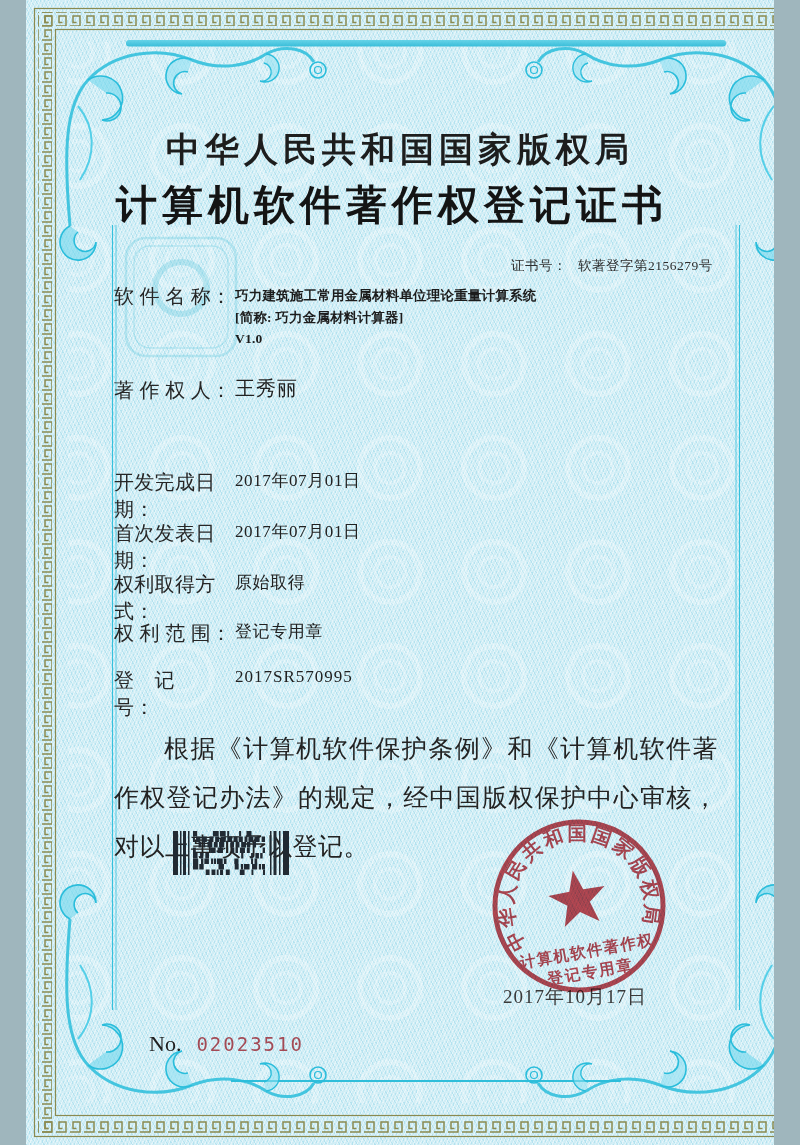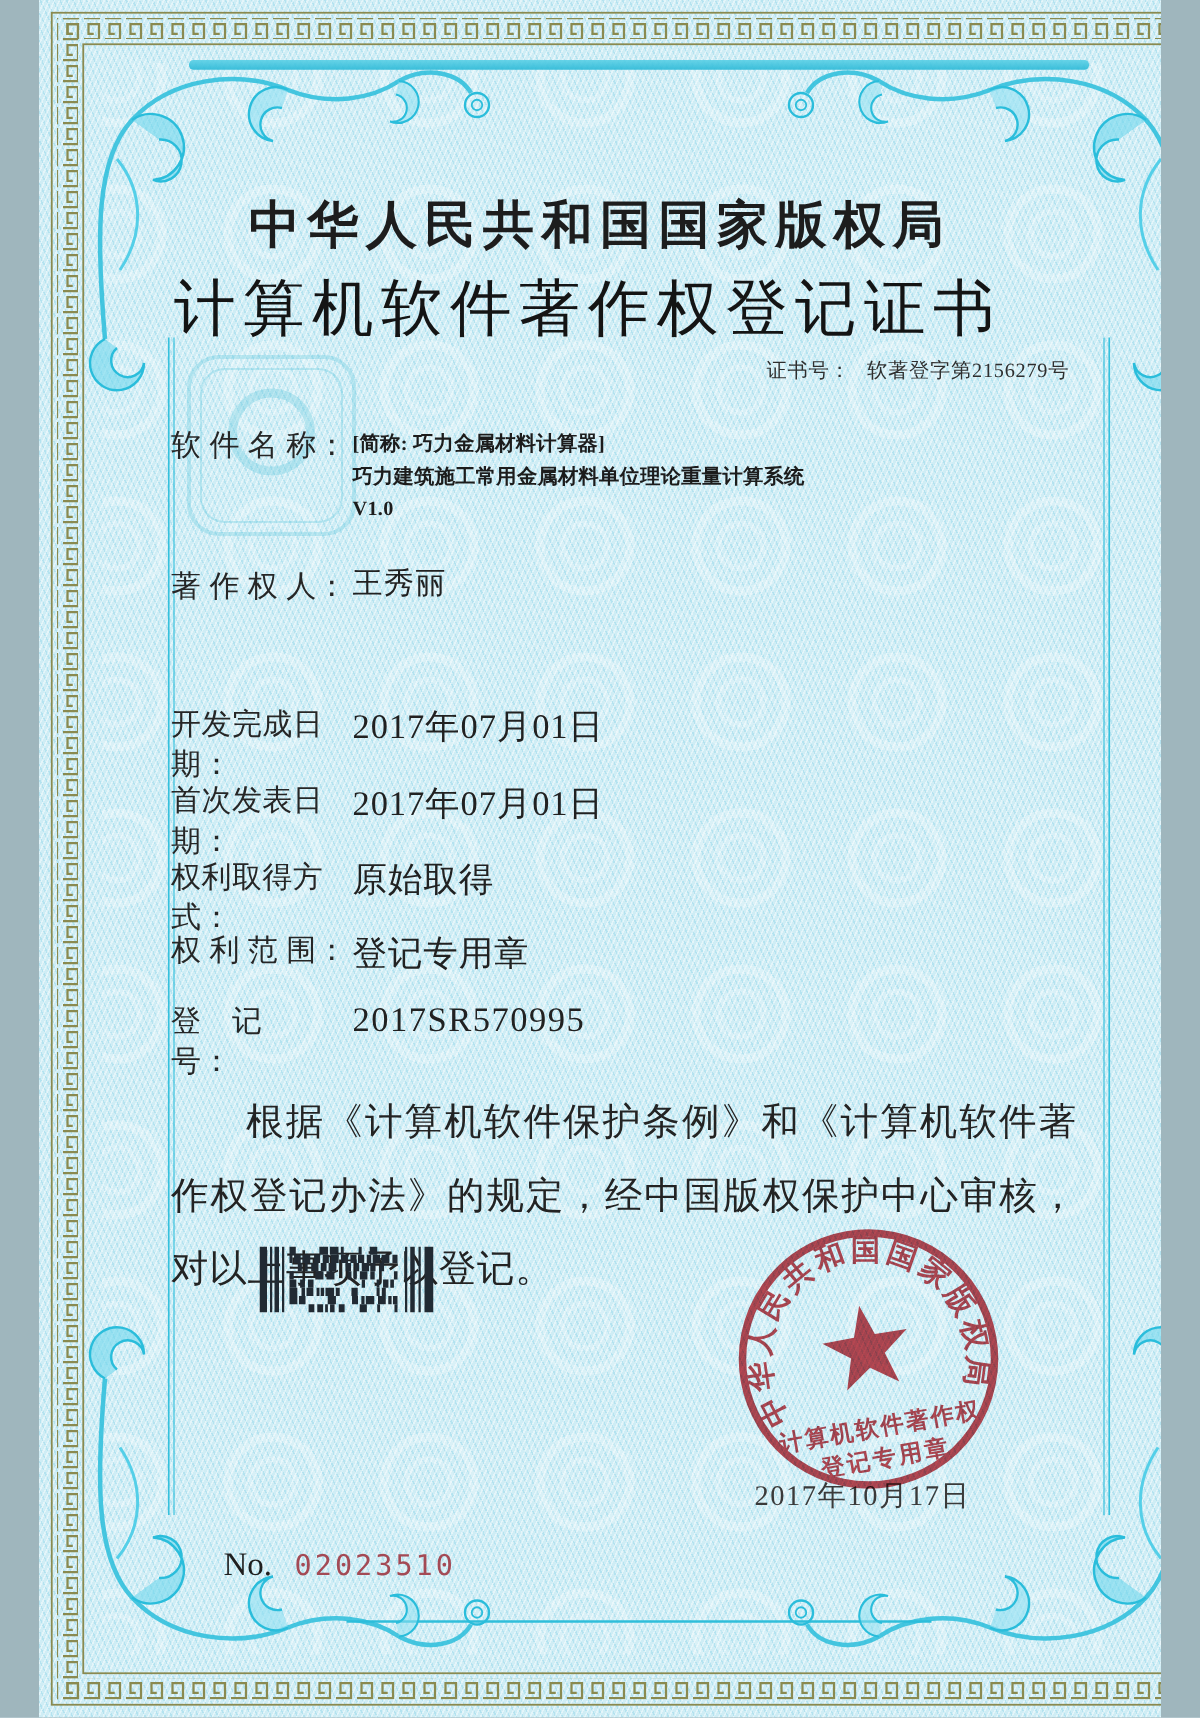--- a/index.html
+++ b/index.html
@@ -10,27 +10,27 @@
       repeating-linear-gradient(115deg, rgba(255,255,255,.45) 0 1px, rgba(255,255,255,0) 1px 3px),
       repeating-linear-gradient(65deg, rgba(110,200,226,.28) 0 1px, rgba(110,200,226,0) 1px 4px);
     font-family:"Liberation Serif","DejaVu Serif",serif;
     color:#262626;
   }
   .decor{position:absolute;inset:0;z-index:0;}
   .content{position:absolute;inset:0;z-index:1;}
   .abs{position:absolute;}
   .title-authority{left:0;right:0;top:127px;text-align:center;font-size:34px;font-weight:bold;
     letter-spacing:5px;color:#1d1d1d;}
-  .title-cert{left:0;right:16px;top:178px;text-align:center;font-size:41px;font-weight:normal;
+  .title-cert{left:0;right:16px;top:178px;text-align:center;font-size:41px;font-weight:bold;
     letter-spacing:5px;color:#141414;}
-  .certno{left:485px;top:238px;font-size:13.5px;color:#2e2e2e;letter-spacing:.5px;}
+  .certno{left:485px;top:257px;font-size:13.5px;color:#2e2e2e;letter-spacing:.5px;}
   .certno .val{margin-left:11px;}
   .field{left:88px;display:flex;align-items:flex-start;}
   .flabel{width:121px;flex:0 0 121px;font-size:20px;color:#262626;letter-spacing:.3px;}
-  .fvalue{font-size:23px;color:#212121;letter-spacing:.6px;}
+  .fvalue{font-size:17px;color:#212121;letter-spacing:.6px;}
   .fvalue.owner{font-size:20px;letter-spacing:1px;margin-top:-2px;}
   .namelines{font-size:13.5px;font-weight:bold;line-height:21.5px;color:#1c1c1c;letter-spacing:.2px;margin-top:2px;}
   .statement{left:88px;top:724px;width:604px;font-size:25px;line-height:49px;
     text-indent:2em;text-align:justify;color:#232323;letter-spacing:.5px;}
   .barcode{left:147px;top:831px;width:116px;height:44px;}
   .seal{left:423px;top:776px;width:260px;height:260px;z-index:2;mix-blend-mode:multiply;}
   .issue-date{left:477px;top:984px;font-size:19px;letter-spacing:1px;color:#3a3a3a;}
   .serial{left:123px;top:985px;display:flex;align-items:baseline;}
   .serial .no{font-size:22px;color:#1f1f1f;}
   .serial .num{margin-left:15px;font-size:19px;font-family:"DejaVu Sans Mono","Liberation Mono",monospace;
@@ -100,22 +100,22 @@
 
     <div class="abs title-cert">计算机软件著作权登记证书</div>
 
     <div class="abs certno">
       <span>证书号：</span><span class="val">软著登字第2156279号</span>
     </div>
 
     <div class="abs field" style="top:283px">
       <span class="flabel">软 件 名 称：</span>
       <div class="namelines">
+        <div>巧力建筑施工常用金属材料单位理论重量计算系统</div>
         <div>[简称: 巧力金属材料计算器]</div>
-        <div>巧力建筑施工常用金属材料单位理论重量计算系统</div>
         <div>V1.0</div>
       </div>
     </div>
 
     <div class="abs field" style="top:377px">
       <span class="flabel">著 作 权 人：</span>
       <span class="fvalue owner">王秀丽</span>
     </div>
 
     <div class="abs field" style="top:469px">

